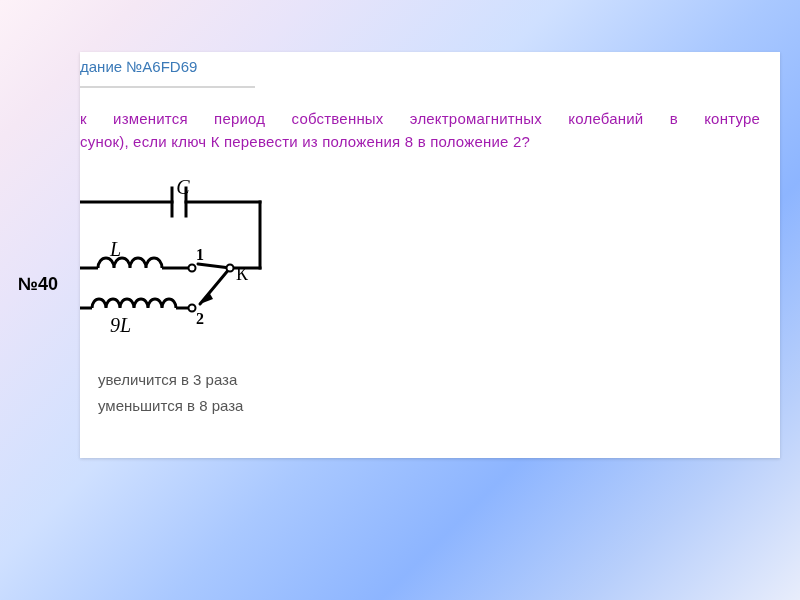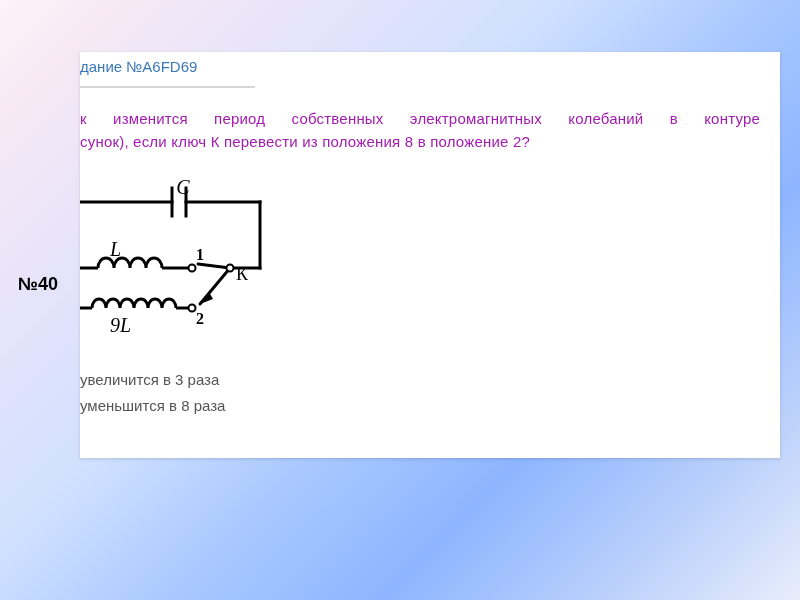--- a/index.html
+++ b/index.html
@@ -64,20 +64,21 @@
     width: 210px;
     height: 170px;
   }
   .answers {
     position: absolute;
     left: 0;
     top: 315px;
     color: #555555;
     font-size: 15px;
     line-height: 1.75;
+    padding-left: 18px;
   }
   .side-label {
     position: absolute;
     left: 18px;
     top: 230px;
     font-weight: 700;
     font-size: 18px;
     color: #000000;
     margin-top: 44px;
   }

